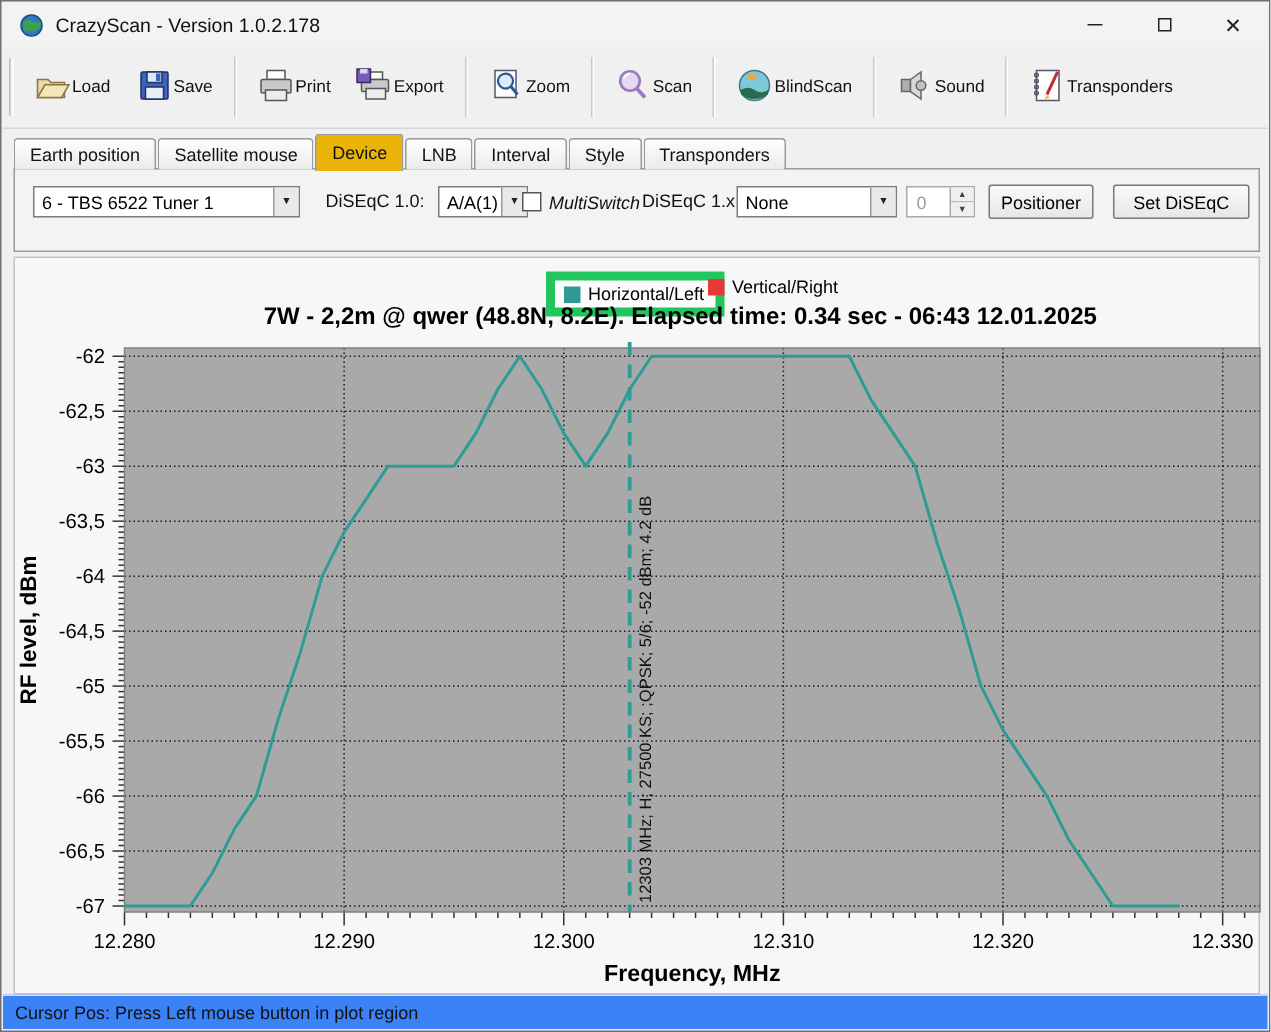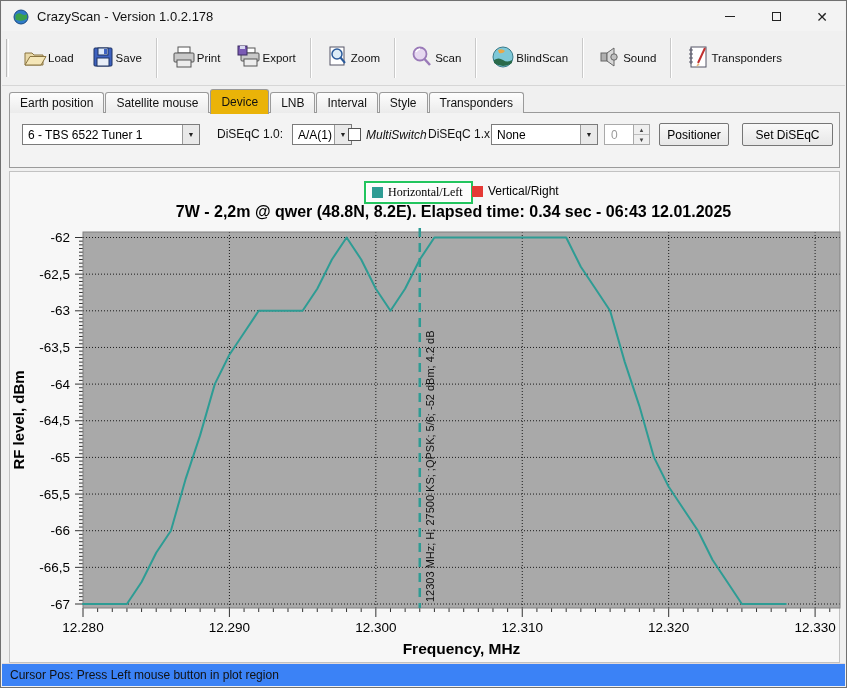--- a/index.html
+++ b/index.html
@@ -71,22 +71,22 @@
               background:linear-gradient(#f9f9f9,#e7e7e7); border:1px solid #767676;
               border-radius:2px; }
 
   
   .chart-panel { position:absolute; left:8px; top:170px; width:831px; height:492px;
                  background:#f7f7f7; border:1px solid #c2c2c2; }
   .chart-title { position:absolute; left:65px; top:31px; width:757px; text-align:center;
                  font-size:16px; font-weight:bold; color:#000; white-space:nowrap; z-index:2; }
   .legend-entry { position:absolute; display:flex; align-items:center; font-size:12px;
                   color:#000; z-index:2; white-space:nowrap; }
-  .legend-entry.boxed { border:2px solid #22c55e; background:#fcfcfc; padding:2px 8px 2px 6px;
-                        box-shadow:inset 0 0 0 1px #ffffff;font-family:Liberation Serif, serif; }
+  .legend-entry.boxed { border:6px solid #22c55e; background:#fcfcfc; padding:2px 8px 2px 6px;
+                        box-shadow:inset 0 0 0 1px #ffffff; }
   .legend-swatch { width:11px; height:11px; margin-right:5px; flex:0 0 auto; }
   #chart-svg { position:absolute; left:0; top:0; }
 
   
   .statusbar { position:absolute; left:1px; right:1px; bottom:1px; height:23px;
                background:#3b82f6; border-top:1px solid #e3dada; display:flex;
                align-items:center; padding-left:8px; font-size:12px; color:#111; }
 </style>
 </head>
 <body>

